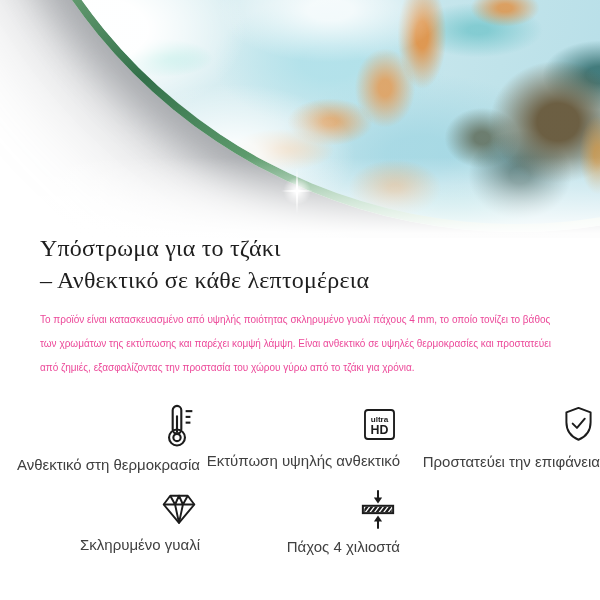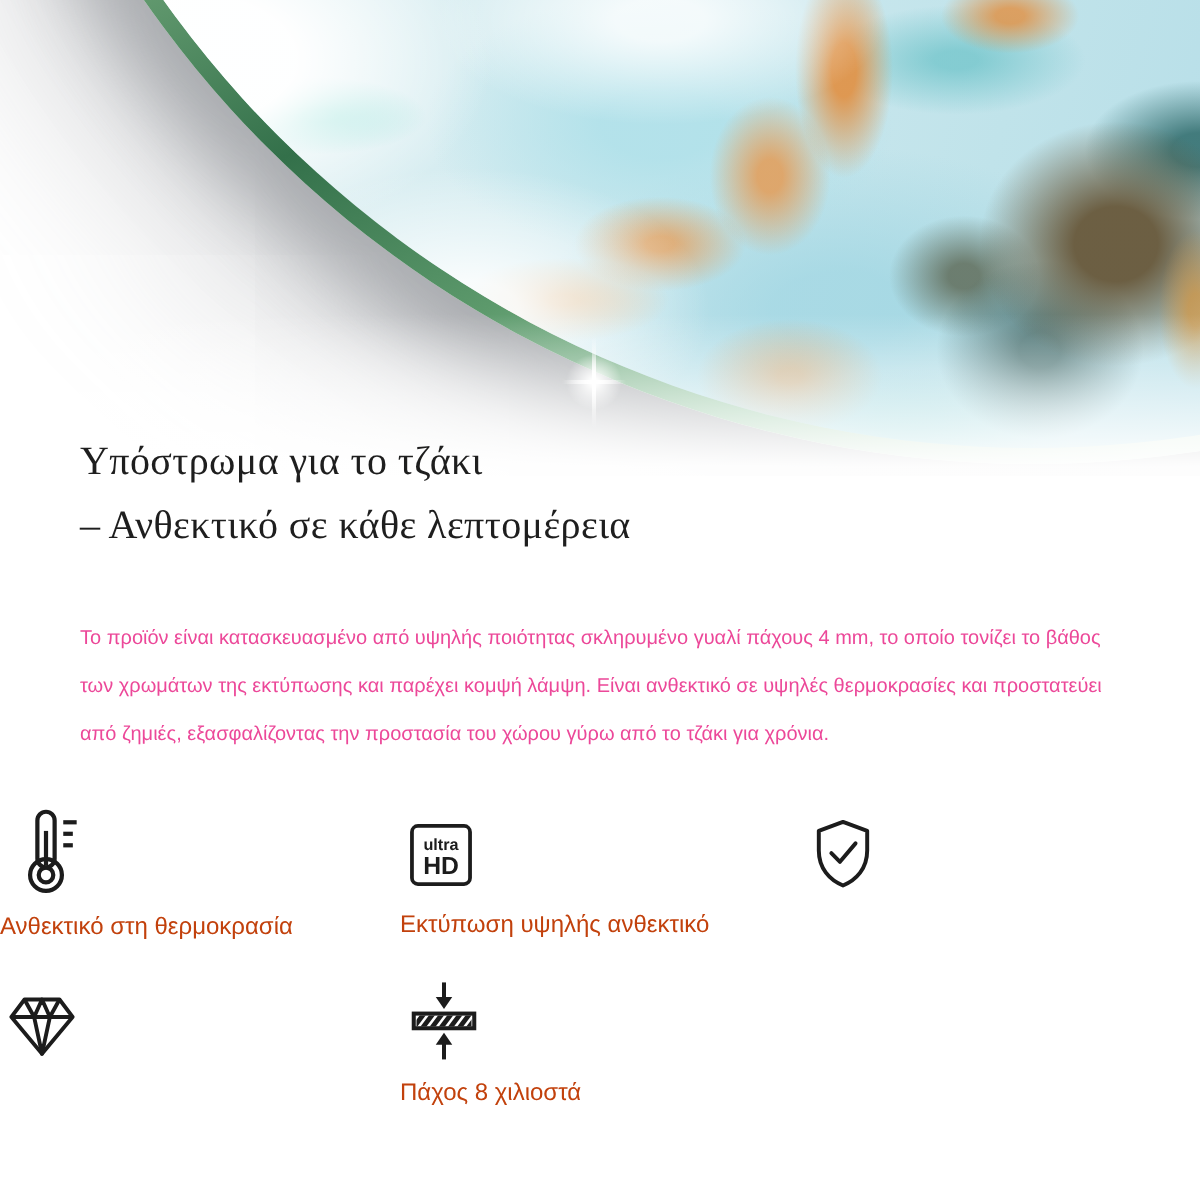--- a/index.html
+++ b/index.html
@@ -65,38 +65,38 @@
     content:""; position:absolute; left:-1px; top:-23px; width:2px; height:46px;
     background:linear-gradient(to bottom, rgba(255,255,255,0), #fff 42%, #fff 58%, rgba(255,255,255,0));
   }
   .sparkle::after {
     content:""; position:absolute; left:-16px; top:-1px; width:32px; height:2px;
     background:linear-gradient(to right, rgba(255,255,255,0), #fff 42%, #fff 58%, rgba(255,255,255,0));
   }
 
   
   .heading {
-    position:absolute; left:40px; top:215px; width:530px;
+    position:absolute; left:40px; top:232px; width:530px;
     font-family:"Liberation Serif","DejaVu Serif",serif;
-    font-size:20px; line-height:32px; font-weight:400;
+    font-size:24px; line-height:32px; font-weight:400;
     letter-spacing:.2px; color:#1e1e1e;
   }
   .description {
     position:absolute; left:40px; top:308px; width:528px;
     font-size:10px; line-height:24px; color:#ec4899;
   }
 
   
   .features {
     position:absolute; left:0; top:403px; width:600px;
     display:grid; grid-template-columns:repeat(3,1fr); row-gap:18px;
   }
-  .feature { display:flex; flex-direction:column; align-items:flex-start; height:66px; }
+  .feature { display:flex; flex-direction:column; align-items:flex-end; height:66px; }
   .icon-box { height:46px; display:flex; align-items:flex-end; justify-content:center; }
-  .feature-label { margin-top:7px; font-size:12px; color:#c2410c; white-space:nowrap; }
+  .feature-label { margin-top:7px; font-size:15px; color:#404040; white-space:nowrap; }
   .icon-box svg { display:block; }
   .ico { stroke:#1c1c1c; fill:none; stroke-width:2.2; }
   .hd-text { font-family:"Liberation Sans",sans-serif; fill:#1c1c1c; }
 </style>
 </head>
 <body>
 
 <div class="page">
 
   <div class="hero">
@@ -144,29 +144,31 @@
       <div class="feature-label">Εκτύπωση υψηλής ανθεκτικό</div>
     </div>
 
     <div class="feature">
       <div class="icon-box">
         <svg width="43" height="43" viewBox="0 0 48 48">
           <path class="ico" d="M24 5.5 L37.5 10.5 V21.5 C37.5 31.5 31.5 37.9 24 41 C16.5 37.9 10.5 31.5 10.5 21.5 V10.5 Z" stroke-linejoin="round" stroke-width="2.4"></path>
           <path class="ico" d="M17.5 23 L22.3 27.8 L31 17.5" stroke-width="2.7" stroke-linecap="round" stroke-linejoin="round"></path>
         </svg>
       </div>
+      <div class="feature-label">Προστατεύει την επιφάνεια</div>
     </div>
 
     <div class="feature">
       <div class="icon-box">
         <svg width="42" height="42" viewBox="0 0 48 48">
           <path class="ico" d="M14 10 L34 10 L41.5 20 L24 41 L6.5 20 Z" stroke-linejoin="round" stroke-width="2"></path>
           <path class="ico" d="M6.5 20 H41.5 M14 10 L19.5 20 L24 10 L28.5 20 L34 10 M19.5 20 L24 41 L28.5 20" stroke-linejoin="round" stroke-width="2"></path>
         </svg>
       </div>
+      <div class="feature-label">Σκληρυμένο γυαλί</div>
     </div>
 
 
     <div class="feature">
       <div class="icon-box">
         <svg width="44" height="44" viewBox="0 0 48 48">
           <defs>
               <clipPath id="barClip">
                 <rect x="9" y="21.5" width="30" height="6"></rect>
               </clipPath>
@@ -180,17 +182,17 @@
               <line x1="31" y1="30" x2="40" y2="18"></line>
             <line x1="36" y1="30" x2="45" y2="18"></line>
           </g>
           <rect class="ico" x="7.5" y="20.5" width="33" height="8" stroke-width="2.4"></rect>
           <line class="ico" x1="24" y1="3.5" x2="24" y2="12" stroke-width="2.6"></line>
           <polygon points="19.5,11.5 28.5,11.5 24,18" fill="#1c1c1c"></polygon>
           <line class="ico" x1="24" y1="45.5" x2="24" y2="37" stroke-width="2.6"></line>
           <polygon points="19.5,37.5 28.5,37.5 24,31" fill="#1c1c1c"></polygon>
         </svg>
       </div>
-      <div class="feature-label">Πάχος 8 χιλιοστά</div>
+      <div class="feature-label">Πάχος 4 χιλιοστά</div>
     </div>
 
   </div>
 </div>
 
 </body></html>

